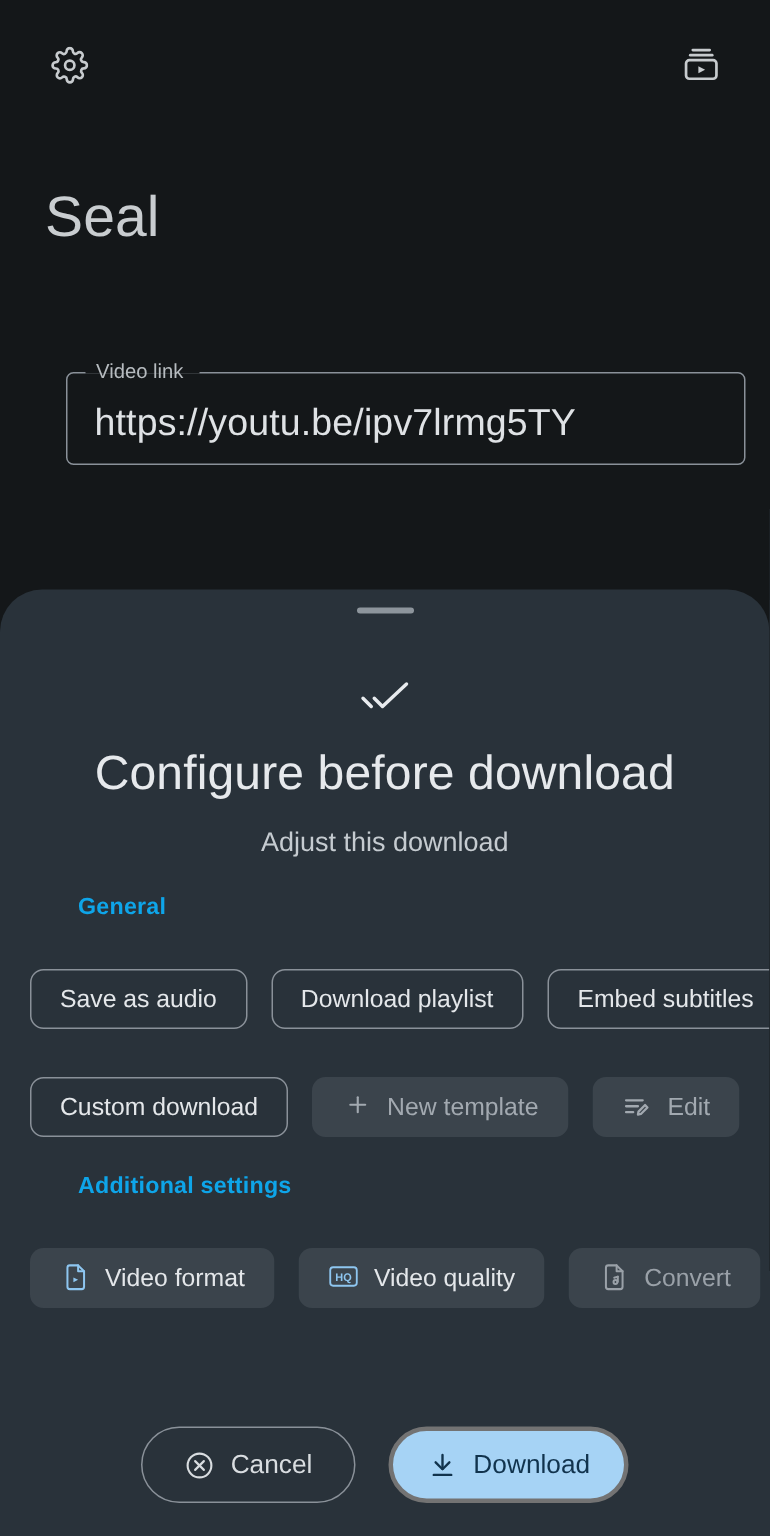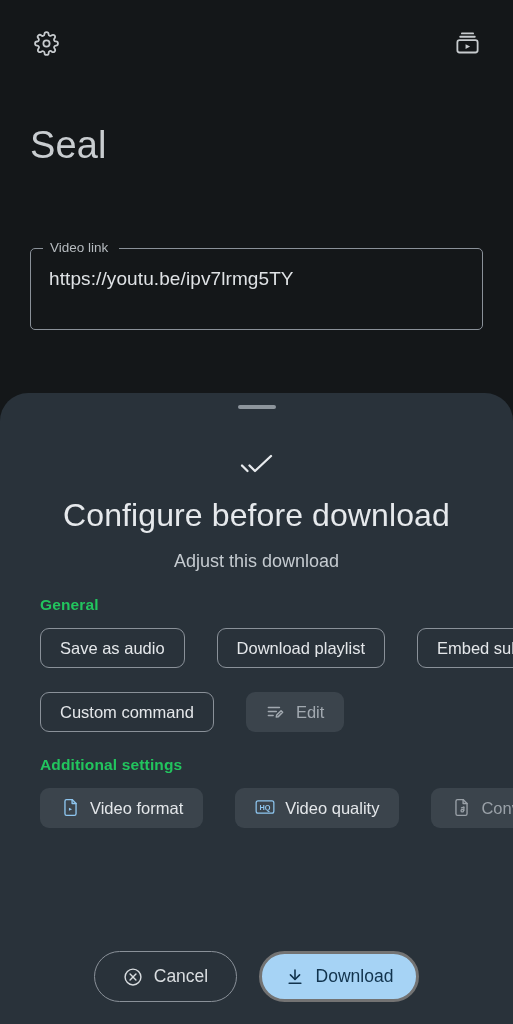--- a/index.html
+++ b/index.html
@@ -51,24 +51,24 @@
     top: 124px;
     font-size: 38px;
     font-weight: 400;
     color: #c9cdd0;
     letter-spacing: 0.1px;
   }
 
   
   .field-wrap {
     position: absolute;
-    left: 30px;
+    left: 44px;
     top: 248px;
     width: 453px;
-    height: 82px;
+    height: 62px;
   }
   .field-box {
     position: absolute;
     inset: 0;
     border: 1px solid #8a9199;
     border-radius: 5px;
     background: transparent;
   }
   
   .field-notch {
@@ -86,21 +86,21 @@
     font-size: 13.5px;
     color: #b6bbbf;
     background: transparent;
     padding: 0 3px;
     line-height: 16px;
   }
   .field-value {
     position: absolute;
     left: 19px;
     top: 20px;
-    font-size: 19px;
+    font-size: 25px;
     color: #dfe2e5;
     letter-spacing: 0.1px;
     white-space: nowrap;
   }
 
   
   .sheet {
     position: absolute;
     left: 0; right: 0;
     top: 393px;
@@ -139,32 +139,32 @@
   .sheet-subtitle {
     margin-top: 17px;
     text-align: center;
     font-size: 18px;
     color: #c5cbd0;
   }
 
   
   .section { margin-top: 24px; }
   .section-title {
-    margin-left: 40px;
+    margin-left: 52px;
     font-size: 15.5px;
     font-weight: 700;
-    color: #22c55e;
+    color: #0ea5e9;
     letter-spacing: 0.15px;
   }
 
   .chip-row {
-    margin-top: 14px;
-    padding-left: 40px;
-    display: flex;
-    gap: 32px;
+    margin-top: 32px;
+    padding-left: 20px;
+    display: flex;
+    gap: 16px;
     white-space: nowrap;
     overflow: hidden;
   }
 
   .chip {
     display: inline-flex;
     align-items: center;
     gap: 10px;
     height: 40px;
     padding: 0 19px;
@@ -296,21 +296,30 @@
       </div>
       <div class="chip outlined">
         <span class="chip-label">Embed subtitles</span>
       </div>
     </div>
   </div>
 
   <div class="section">
     <div class="chip-row">
       <div class="chip outlined">
-        <span class="chip-label">Custom command</span>
+        <span class="chip-label">Custom download</span>
+      </div>
+      <div class="chip filled muted">
+        <span class="chip-ico">
+          <svg width="17" height="17" viewBox="0 0 24 24" fill="none" stroke="#a2a9b0" stroke-width="2" stroke-linecap="round">
+            <line x1="12" y1="5" x2="12" y2="19"></line>
+            <line x1="5" y1="12" x2="19" y2="12"></line>
+          </svg>
+        </span>
+        <span class="chip-label">New template</span>
       </div>
       <div class="chip filled muted">
         <span class="chip-ico">
           <svg width="19" height="19" viewBox="0 0 24 24" fill="none" stroke="#a2a9b0" stroke-width="1.9" stroke-linecap="round" stroke-linejoin="round">
             <line x1="3" y1="7" x2="17" y2="7"></line>
             <line x1="3" y1="12" x2="13" y2="12"></line>
             <line x1="3" y1="17" x2="9" y2="17"></line>
             <path d="M15.5 18.5 L21 13 L19 11 L13.5 16.5 L13 19 Z"></path>
           </svg>
         </span>

